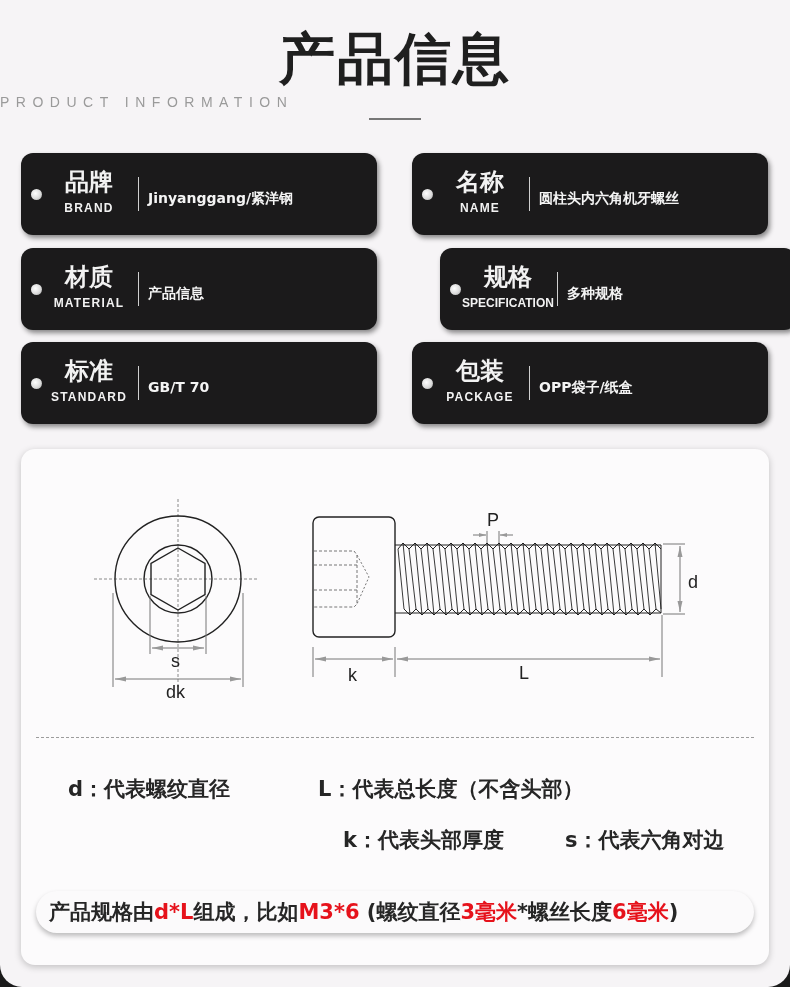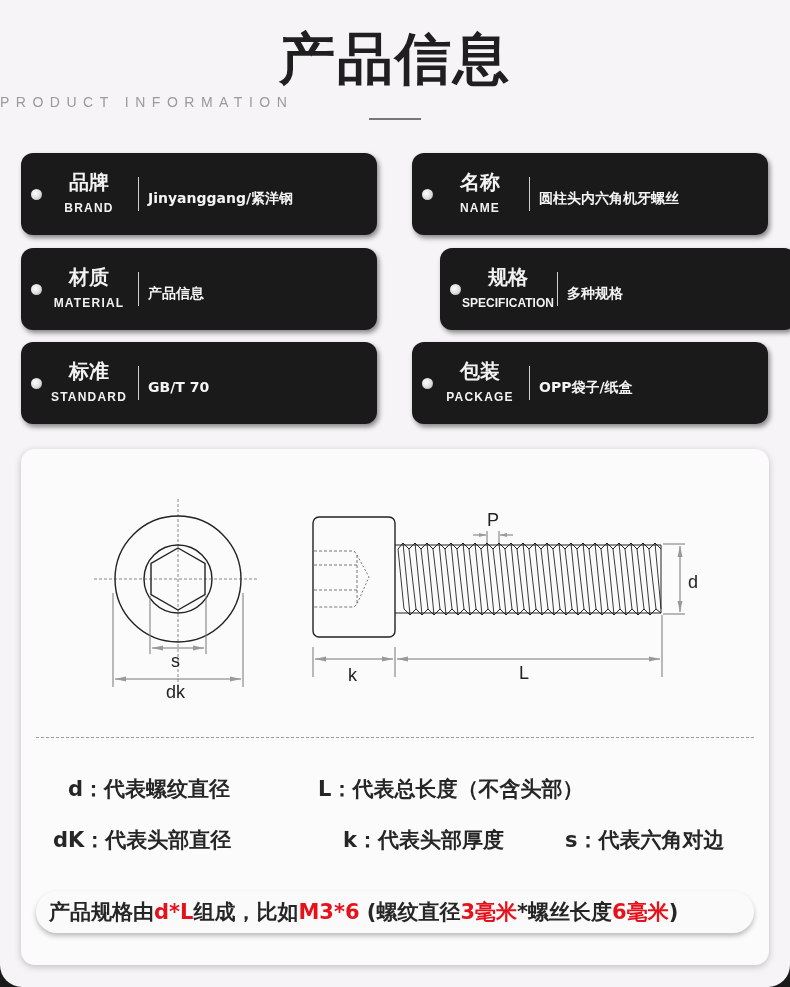--- a/index.html
+++ b/index.html
@@ -25,21 +25,21 @@
     position: absolute; width: 356px; height: 82px; background: #1b1a1b;
     border-radius: 12px; box-shadow: 2px 3px 5px rgba(0,0,0,0.45);
   }
   .tag .hole {
     position: absolute; left: 10px; top: 36px; width: 11px; height: 11px; border-radius: 50%;
     background: radial-gradient(circle at 40% 40%, #ffffff 0%, #dcdcdc 55%, #9a9a9a 100%);
   }
   .tag .key {
     position: absolute; left: 22px; width: 92px; top: 14px; text-align: center; color: #f2f2f2;
   }
-  .tag .key-cn { font-size: 20px; font-weight: bold; line-height: 30px; display: block; }
+  .tag .key-cn { font-size: 24px; font-weight: bold; line-height: 30px; display: block; }
   .tag .key-en { font-family: "Liberation Sans", sans-serif; font-size: 12px; font-weight: bold; letter-spacing: 1.2px; display: block; margin-top: 4px; }
   .tag .key-en.tight { letter-spacing: 0; font-size: 12px; }
   .tag .sep { position: absolute; left: 117px; top: 24px; width: 1px; height: 34px; background: #cfcfcf; }
   .tag .val {
     position: absolute; left: 127px; top: 4px; height: 90px; line-height: 82px;
     color: #f4f4f4; font-size: 14px; font-weight: bold; white-space: nowrap;
   }
   .card {
     position: absolute; left: 21px; top: 449px; width: 748px; height: 516px;
     background: #fcfbfc; border-radius: 14px;
@@ -241,21 +241,20 @@
       <text class="dim-label" x="466" y="77">P</text>
       <text class="dim-label" x="667" y="139">d</text>
       <text class="dim-label" x="327" y="232">k</text>
       <text class="dim-label" x="498" y="230">L</text>
     </svg>
 
     <div class="dash-rule"></div>
 
     <div class="legend-item" style="left:47px; top:326px;">d：代表螺纹直径</div>
     <div class="legend-item" style="left:297px; top:326px;">L：代表总长度（不含头部）</div>
-    <div class="legend-item" style="left:32px; top:377px;">dK：代表头部直径</div>
     <div class="legend-item" style="left:297px; top:377px;margin-left:25px;">k：代表头部厚度</div>
     <div class="legend-item" style="left:544px; top:377px;">s：代表六角对边</div>
 
     <div class="pill">
       <span>产品规格由</span><span class="red">d*L</span><span>组成，比如</span><span class="red">M3*6</span><span> (螺纹直径</span><span class="red">3毫米</span><span>*螺丝长度</span><span class="red">6毫米</span><span>)</span>
     </div>
   </div>
 </div>
 
 </body></html>

